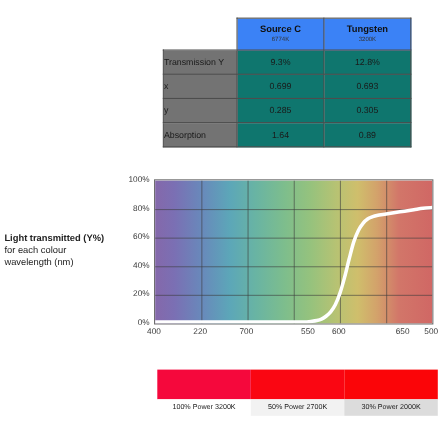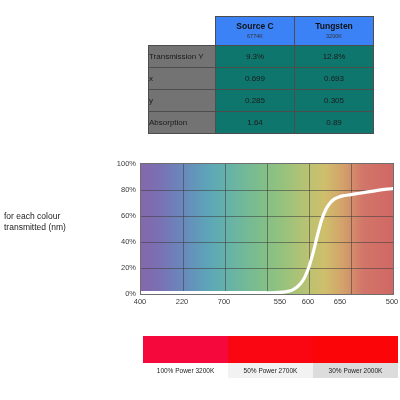--- a/index.html
+++ b/index.html
@@ -262,22 +262,23 @@
     </tr>
     <tr>
       <td class="row-head">Absorption</td>
       <td class="cell-val">1.64</td>
       <td class="cell-val">0.89</td>
     </tr>
   </tbody>
     </table>
 
   <div class="chart-caption">
+    <span class="cc-bold">Light transmitted (Y%)</span>
     <span>for each colour</span><br>
-    <span>transmitted (nm)</span>
+    <span>wavelength (nm)</span>
   </div>
 
   <div class="chart-wrap">
     <div class="y-axis">
         <div class="y-tick" style="top: 133px;">0%</div>
         <div class="y-tick" style="top: 107px;">20%</div>
         <div class="y-tick" style="top: 81px;">40%</div>
         <div class="y-tick" style="top: 55px;">60%</div>
         <div class="y-tick" style="top: 29px;">80%</div>
         <div class="y-tick" style="top: 3px;">100%</div>
@@ -298,21 +299,21 @@
       <svg class="curve-svg" viewBox="0 0 252 130" preserveAspectRatio="none">
         <path id="curve-path" fill="none" stroke="#ffffff" stroke-width="3.2" stroke-linecap="round" stroke-linejoin="round" vector-effect="non-scaling-stroke" d="M 0.00 128.70 C 2.80 128.70, 11.20 128.70, 16.80 128.70 C 22.40 128.70, 28.00 128.70, 33.60 128.70 C 39.20 128.70, 44.80 128.70, 50.40 128.70 C 56.00 128.70, 61.60 128.70, 67.20 128.70 C 72.80 128.70, 78.40 128.70, 84.00 128.70 C 89.60 128.70, 95.20 128.70, 100.80 128.70 C 106.40 128.70, 112.00 128.70, 117.60 128.70 C 123.20 128.70, 130.20 128.81, 134.40 128.70 C 138.60 128.59, 140.70 128.27, 142.80 128.05 C 144.90 127.83, 145.60 127.73, 147.00 127.40 C 148.40 127.08, 149.80 126.75, 151.20 126.10 C 152.60 125.45, 154.00 124.58, 155.40 123.50 C 156.80 122.42, 158.20 121.33, 159.60 119.60 C 161.00 117.87, 162.40 115.92, 163.80 113.10 C 165.20 110.28, 166.60 106.82, 168.00 102.70 C 169.40 98.58, 170.80 93.60, 172.20 88.40 C 173.60 83.20, 175.00 76.92, 176.40 71.50 C 177.80 66.08, 179.20 60.23, 180.60 55.90 C 182.00 51.57, 183.40 48.32, 184.80 45.50 C 186.20 42.68, 187.60 40.73, 189.00 39.00 C 190.40 37.27, 191.80 36.08, 193.20 35.10 C 194.60 34.13, 196.00 33.69, 197.40 33.15 C 198.80 32.61, 199.50 32.28, 201.60 31.85 C 203.70 31.42, 207.20 30.98, 210.00 30.55 C 212.80 30.12, 215.60 29.68, 218.40 29.25 C 221.20 28.82, 224.00 28.38, 226.80 27.95 C 229.60 27.52, 232.40 27.08, 235.20 26.65 C 238.00 26.22, 240.80 25.67, 243.60 25.35 C 246.40 25.02, 250.60 24.81, 252.00 24.70"></path>
       </svg>
     </div>
     <div class="x-axis">
         <div class="x-tick" style="left: 0px;">400</div>
         <div class="x-tick" style="left: 42px;">220</div>
         <div class="x-tick" style="left: 84px;">700</div>
         <div class="x-tick" style="left: 126px; margin-left: 14px;">550</div>
         <div class="x-tick" style="left: 168px;">600</div>
-        <div class="x-tick" style="left: 200px;">650</div>
+        <div class="x-tick" style="left: 226px;">650</div>
         <div class="x-tick" style="left: 252px;">500</div>
       </div>
   </div>
 
   <div class="dim-wrap">
     <div class="dim-swatches">
       <div class="dim-swatch" id="sw0" style="background: rgb(245, 8, 60);"></div>
       <div class="dim-swatch" id="sw1" style="background: rgb(250, 6, 18);"></div>
       <div class="dim-swatch" id="sw2" style="background: rgb(251, 5, 8);"></div>
     </div>

